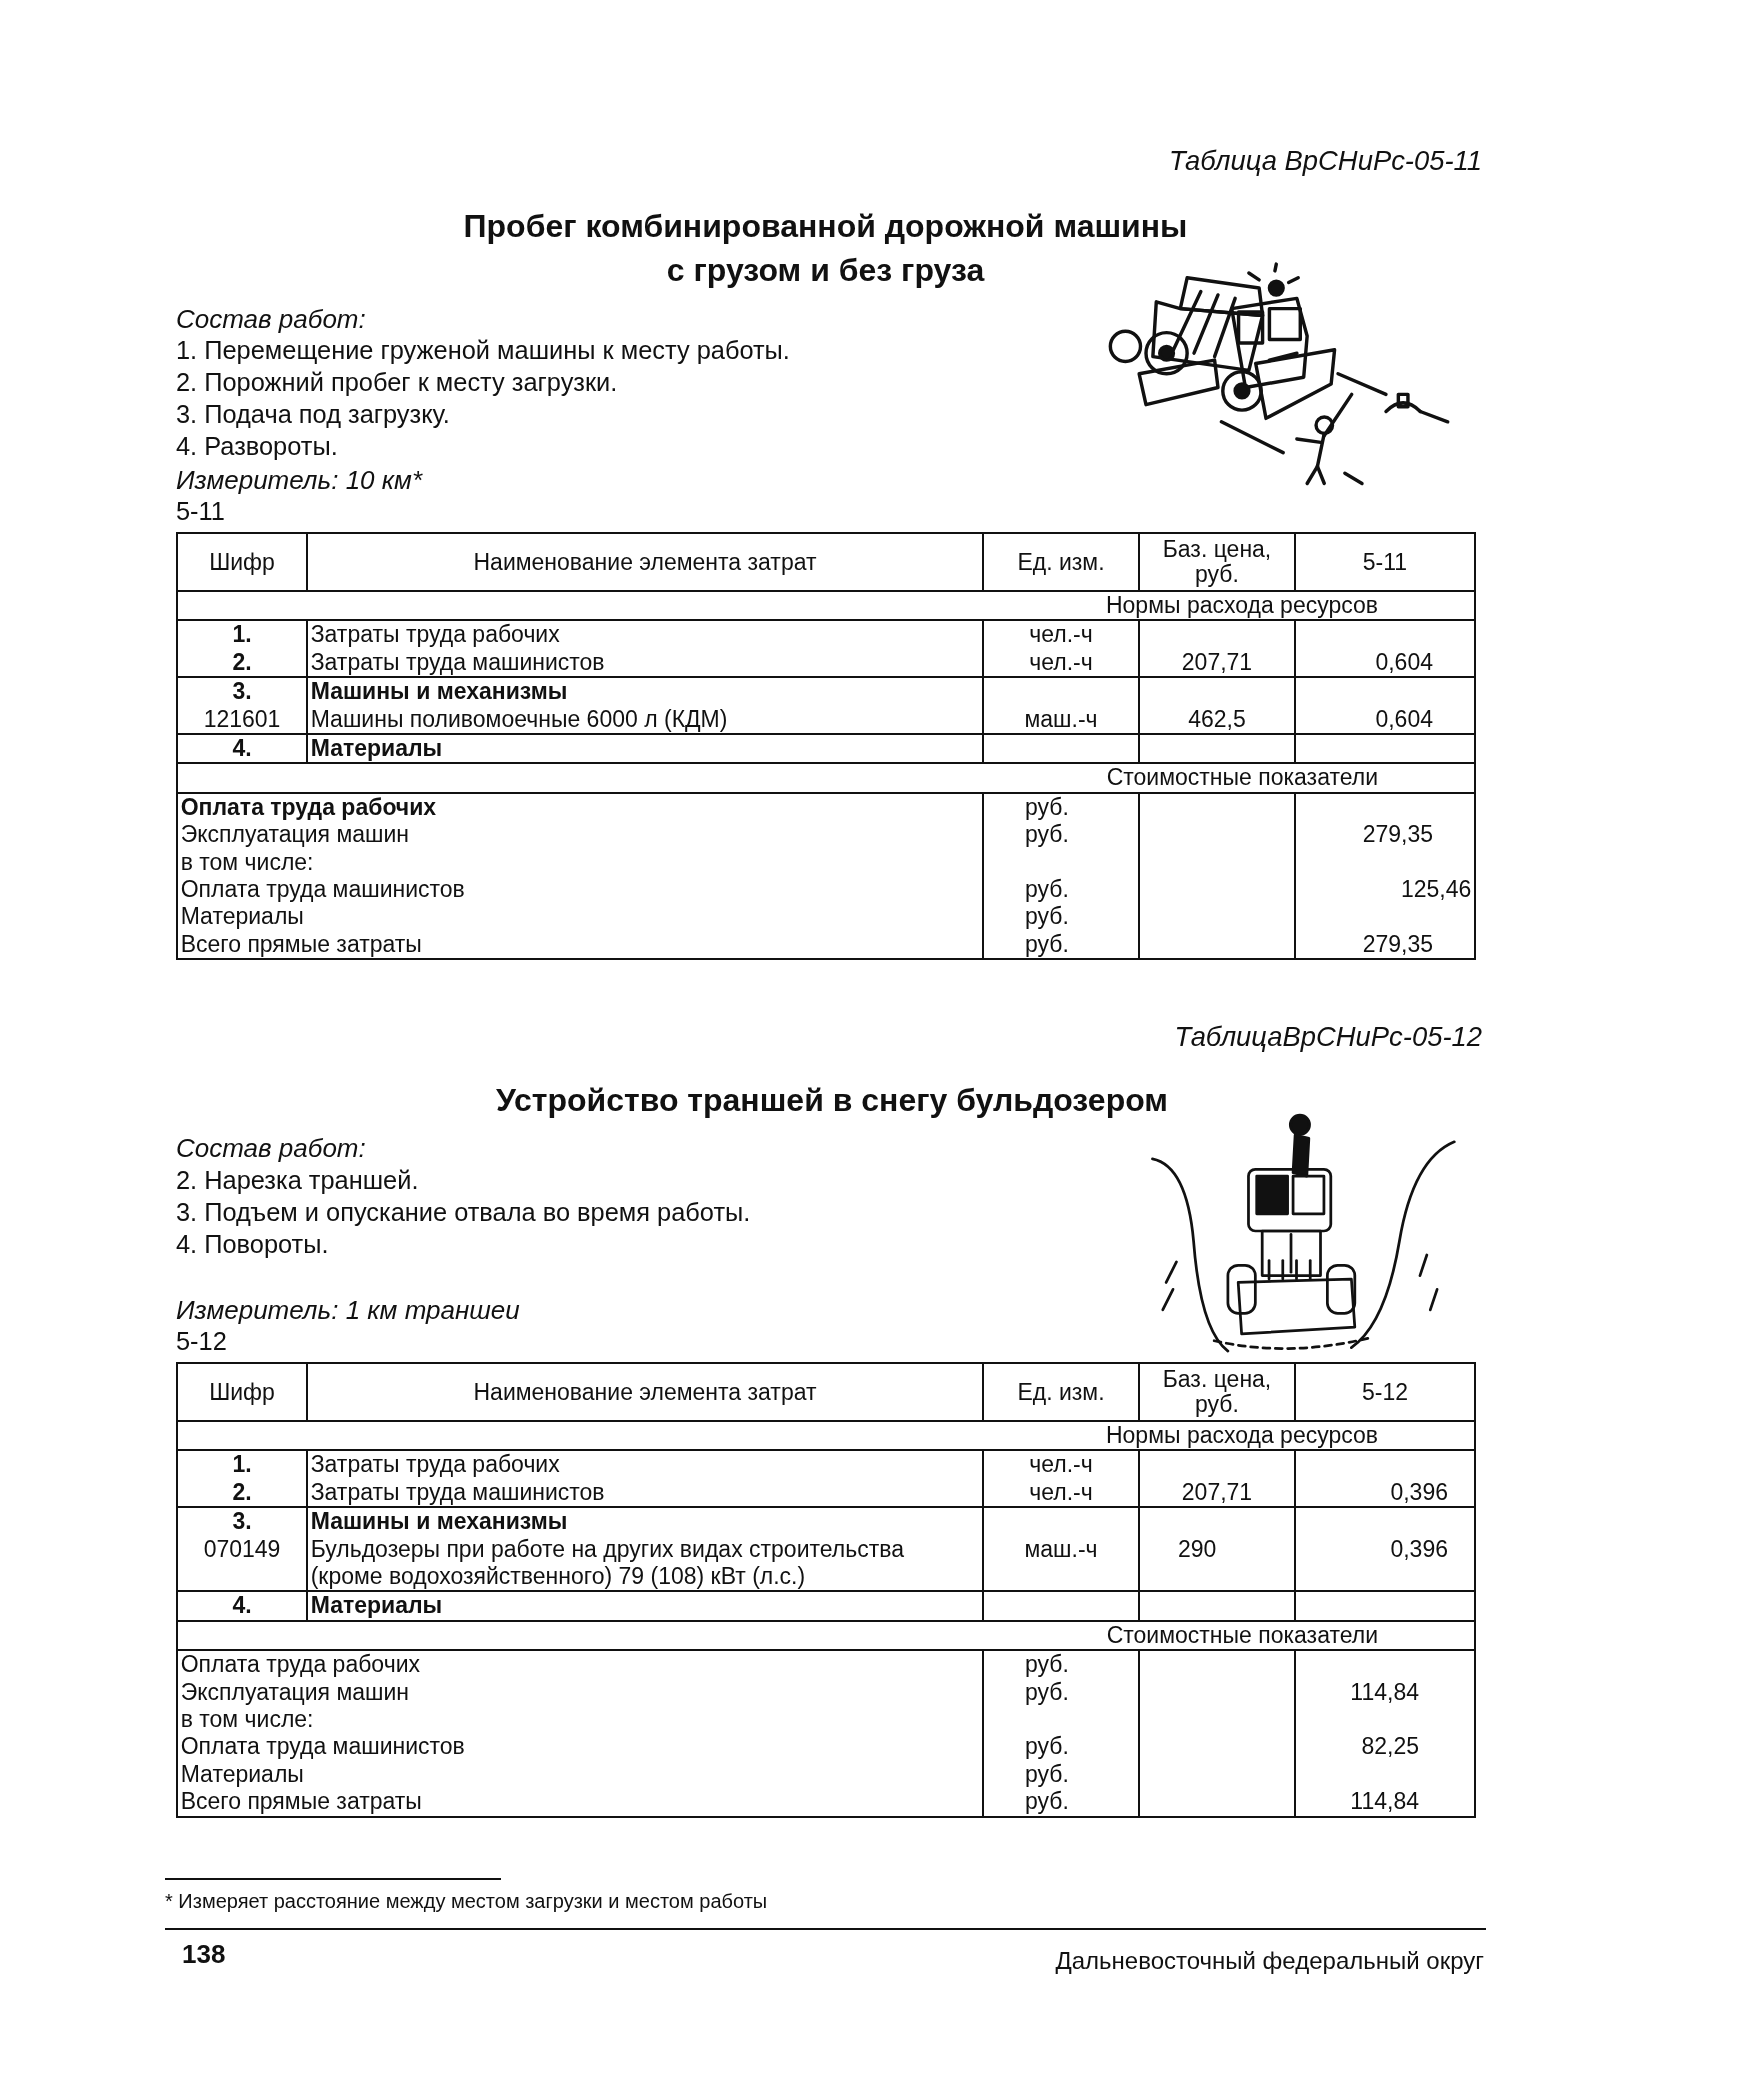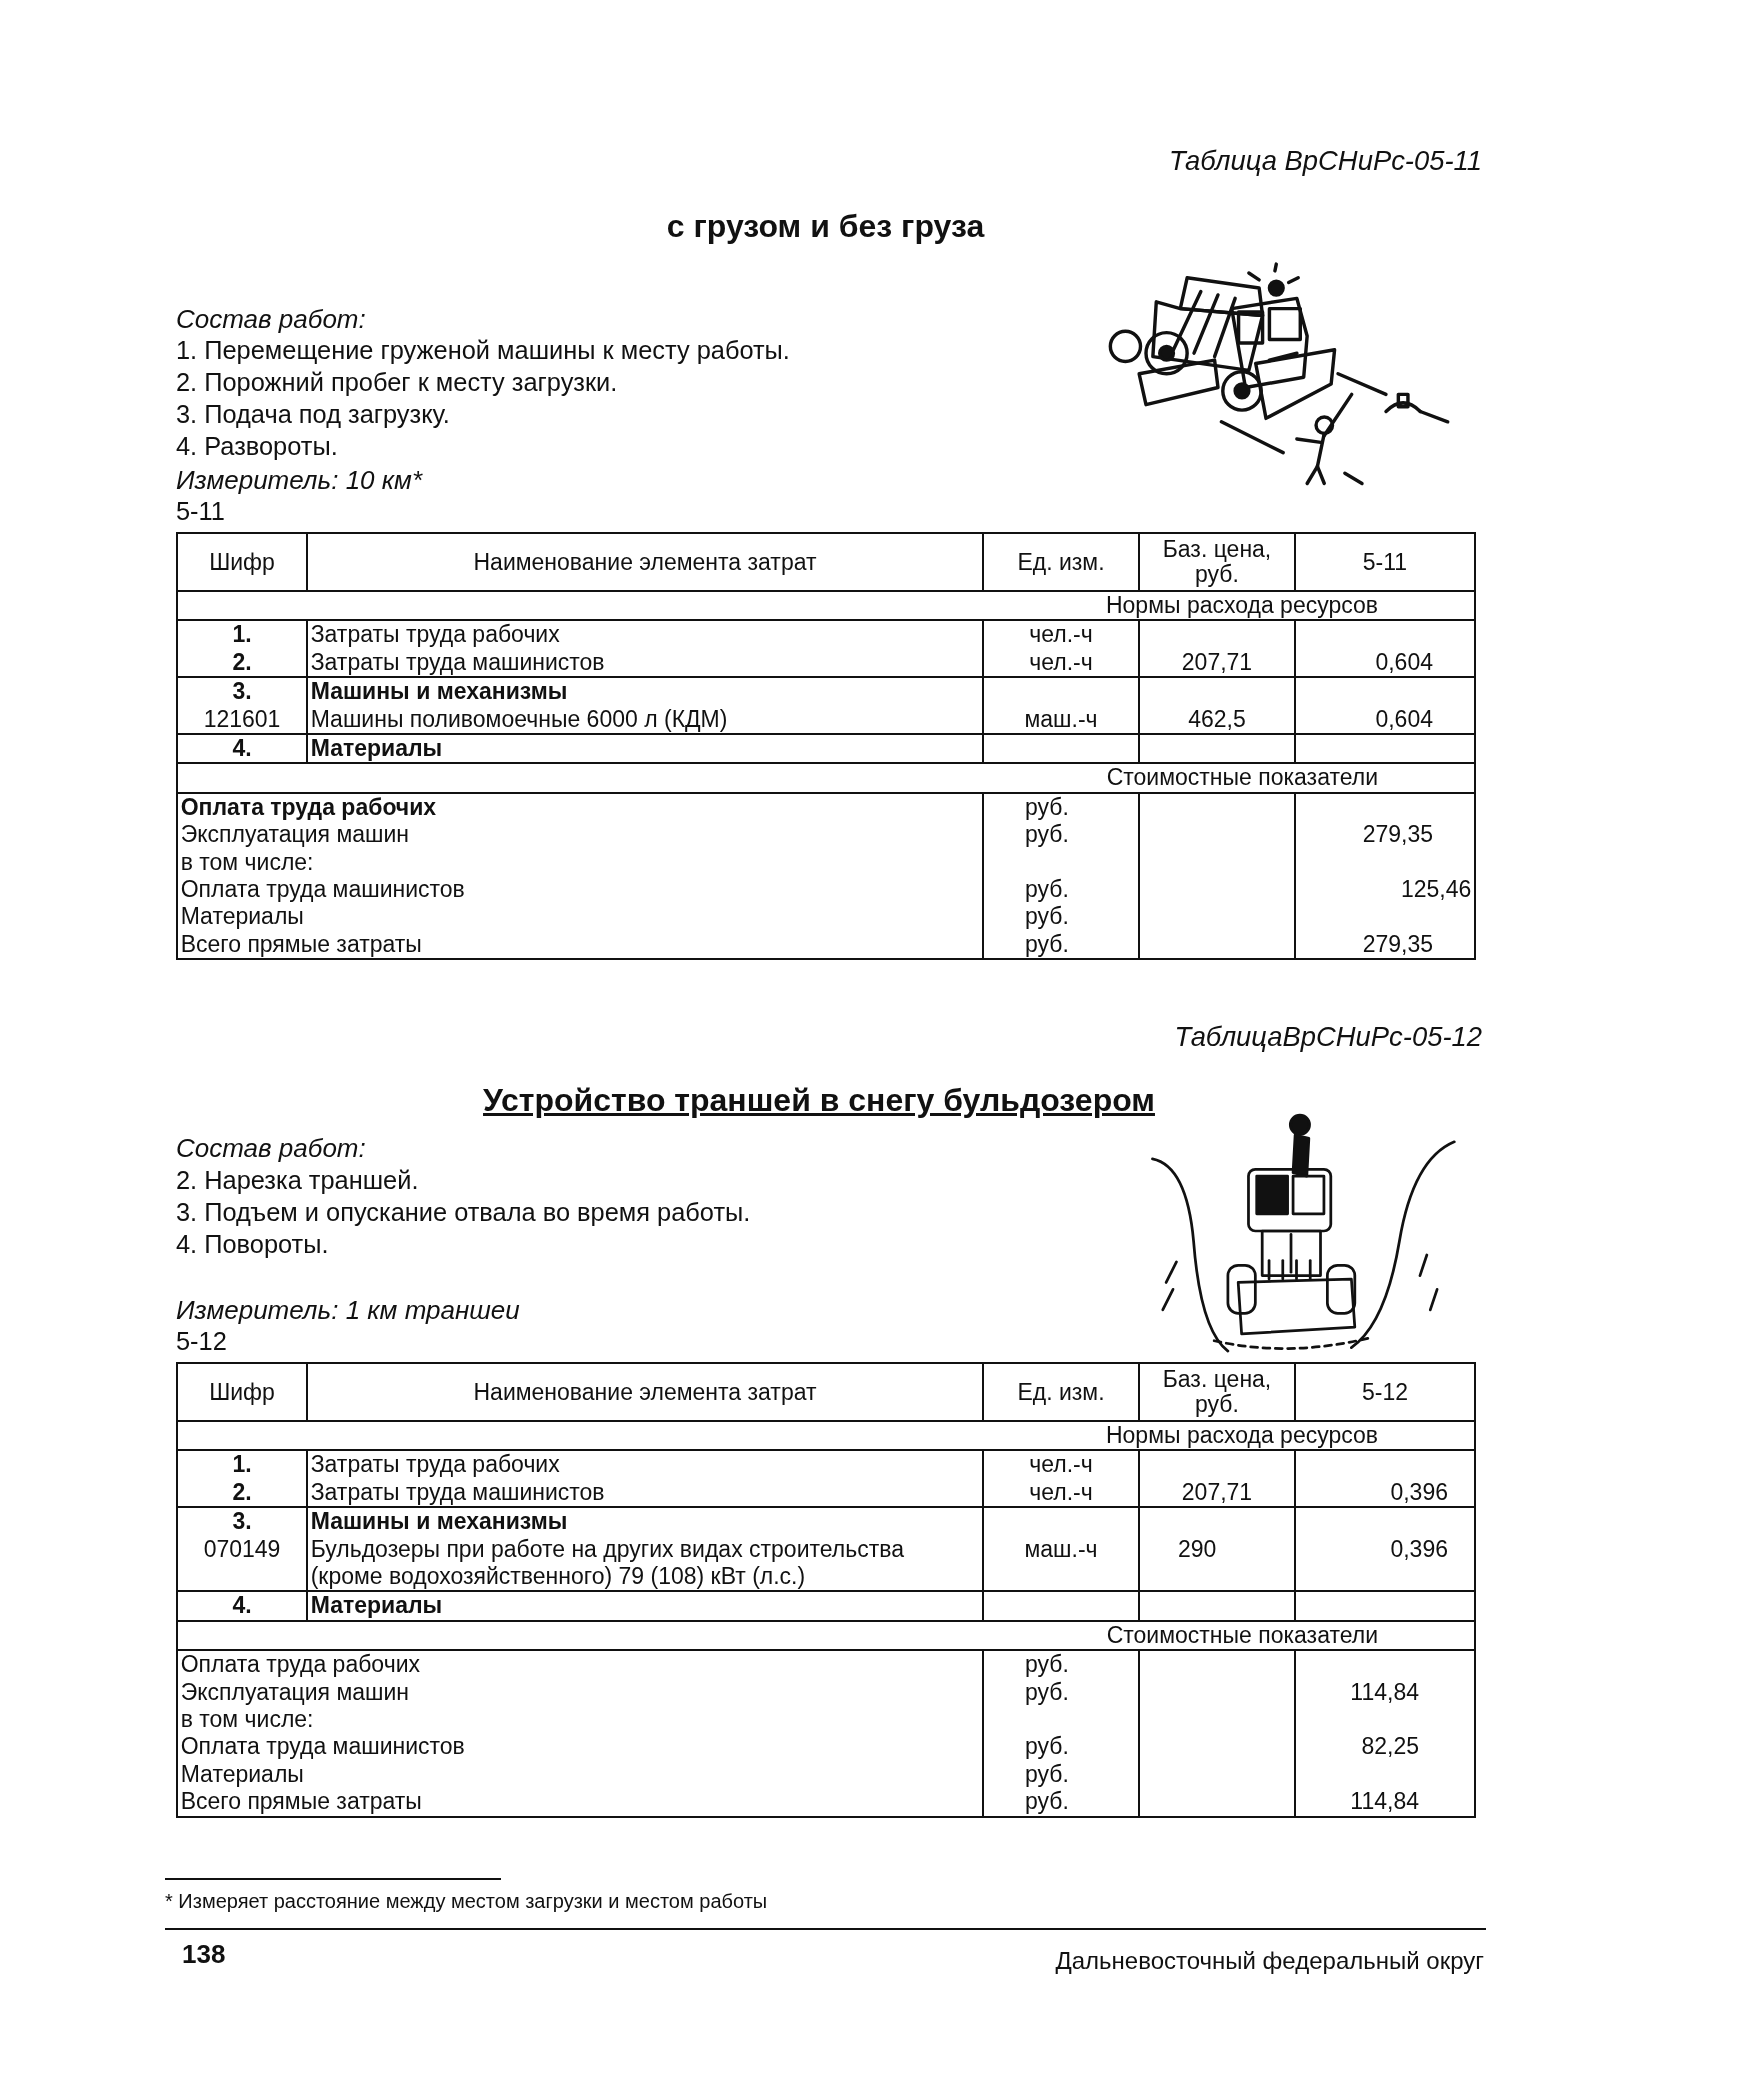--- a/index.html
+++ b/index.html
@@ -28,20 +28,21 @@
   .illustration { position:absolute; }
   .footnote-rule { position:absolute; left:165px; width:336px; border-top:2.1px solid #111; }
   .footer-rule { position:absolute; left:165px; width:1321px; border-top:2.7px solid #111; }
 </style>
 </head>
 <body>
 
 <div class="abs table-ref" style="top:145px;">Таблица ВрСНиРс-05-11</div>
 
 <div class="abs title" style="left:421px; width:809px; top:204px;">
+  <div>Пробег комбинированной дорожной машины</div>
   <div>с грузом и без груза</div>
 </div>
 
 <div class="abs section-head" style="left:176px; top:304px;">Состав работ:</div>
 <div class="abs work-list" style="left:176px; top:334px;">
   <div>1. Перемещение груженой машины к месту работы.</div>
   <div>2. Порожний пробег к месту загрузки.</div>
   <div>3. Подача под загрузку.</div>
   <div>4. Развороты.</div>
 </div>
@@ -177,21 +178,21 @@
     <td colspan="2">Всего прямые затраты</td>
     <td style="padding-left:41px">руб.</td>
     <td></td>
     <td class="r" style="padding-right:41px">279,35</td>
   </tr>
 </tbody>
   </table>
 
 <div class="abs table-ref" style="top:1021px;">ТаблицаВрСНиРс-05-12</div>
 
-<div class="abs title" style="left:380px; width:878px; top:1078px;text-decoration:underline;">
+<div class="abs title" style="left:393px; width:878px; top:1078px;">
   <div>Устройство траншей в снегу бульдозером</div>
 </div>
 
 <div class="abs section-head" style="left:176px; top:1133px;">Состав работ:</div>
 <div class="abs work-list" style="left:176px; top:1164px;">
   <div>2. Нарезка траншей.</div>
   <div>3. Подъем и опускание отвала во время работы.</div>
   <div>4. Повороты.</div>
 </div>
 <div class="abs section-head" style="left:176px; top:1295px;">Измеритель: 1 км траншеи</div>

